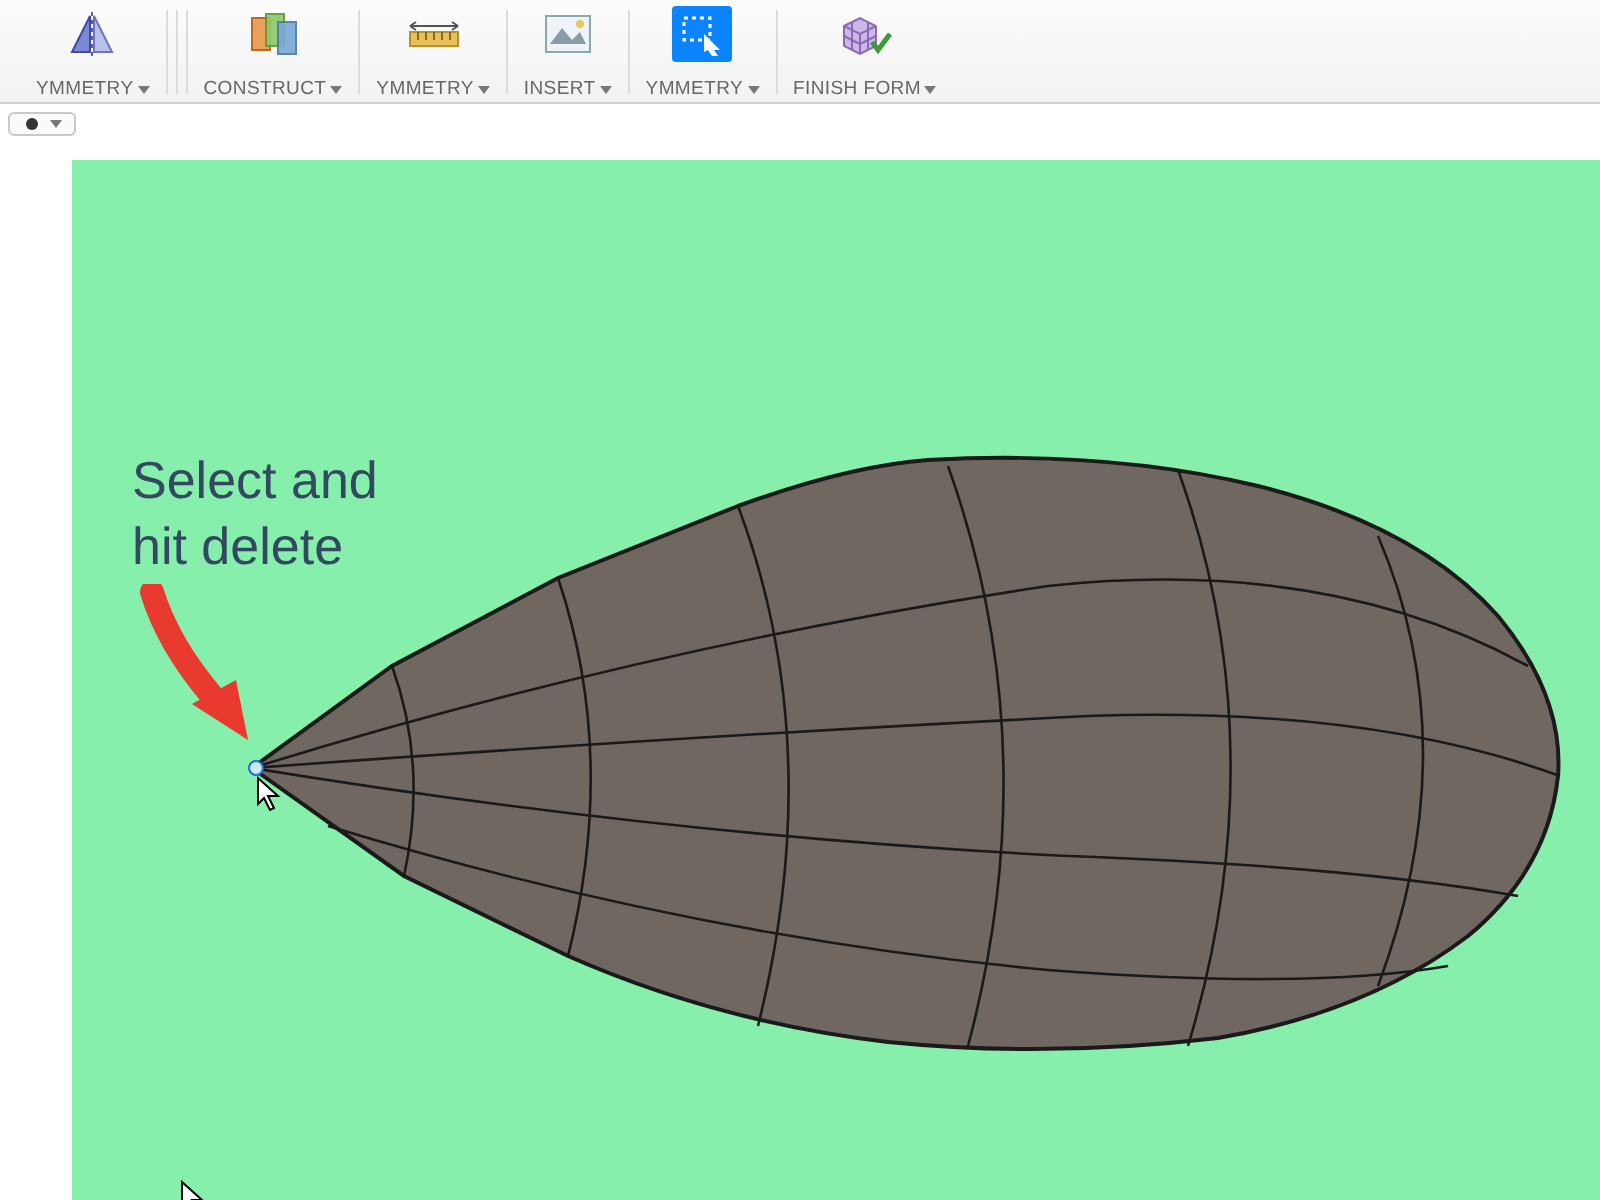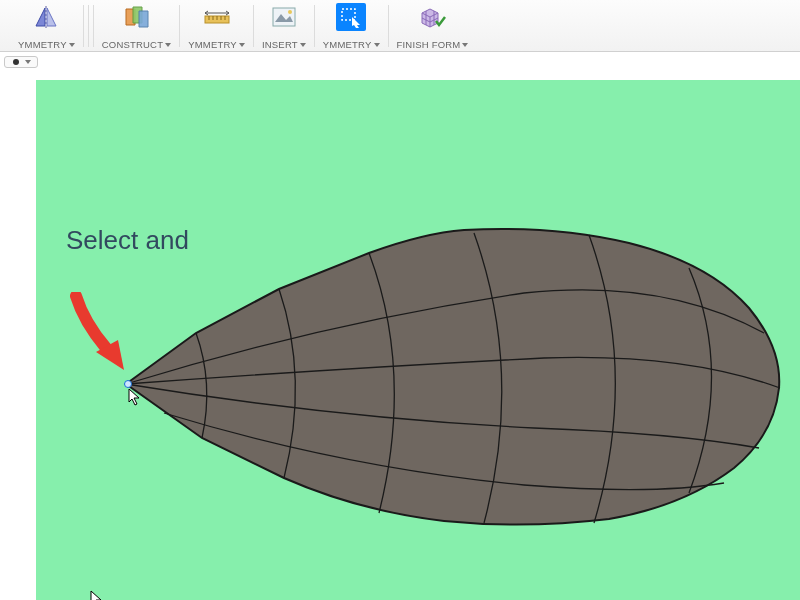--- a/index.html
+++ b/index.html
@@ -288,20 +288,21 @@
       <path d="M 2 161 Q 220 145 420 135 Q 560 130 656 165"></path>
       <path d="M 2 161 Q 210 195 410 205 Q 550 210 635 225"></path>
       <path d="M 40 190 Q 220 245 400 262 Q 530 272 600 260"></path>
     </g>
   </svg>
 
   <div class="vertex"></div>
 
   <div class="annot">
     <div>Select and</div>
+    <div>hit delete</div>
   </div>
 
   <svg class="red-arrow" viewBox="0 0 70 80">
     <path d="M 10 4 Q 18 30 40 56" stroke="#e83a2e" stroke-width="12" fill="none" stroke-linecap="round"></path>
     <path d="M 58 78 L 30 60 L 52 48 Z" fill="#e83a2e"></path>
   </svg>
 
   <svg class="cursor1 cursor-svg" viewBox="0 0 14 18">
     <path d="M1 1 L1 14 L4 11 L7 17 L9 16 L6 10 L11 10 Z" fill="#fff" stroke="#000" stroke-width="1"></path>
   </svg>

